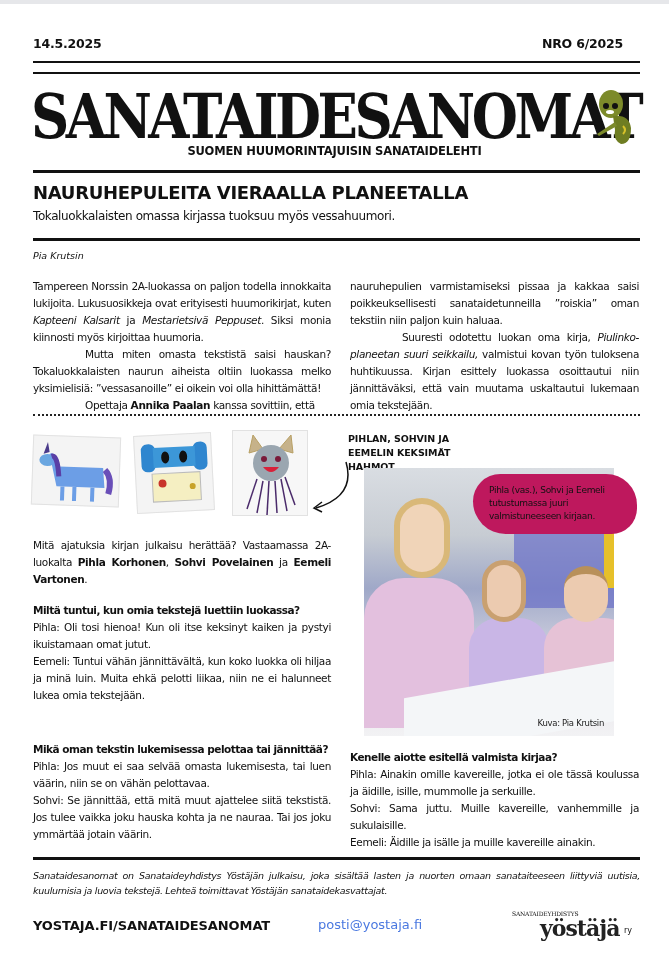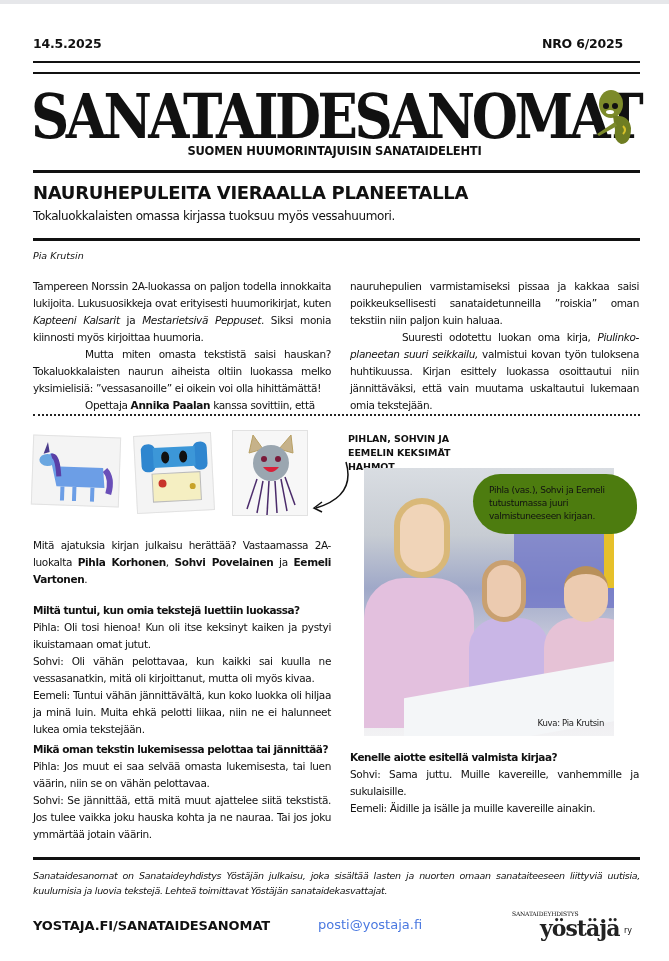--- a/index.html
+++ b/index.html
@@ -21,21 +21,21 @@
   .byline { left: 33px; top: 250px; font-size: 9.5px; font-style: italic; text-align: center; }
   .col { font-size: 10.5px; line-height: 17px; letter-spacing: -0.35px; text-align: justify; }
   .col p { margin: 0; }
   .indent { text-indent: 52px; }
   .indent2 { text-indent: 52px; }
   .dotted { position: absolute; left: 33px; top: 414px; width: 607px; border-top: 2px dotted #222; }
   .drawing { position: absolute; background: #f4f4f4; border: 1px solid #e2e2e2; }
   .cap-chars { left: 348px; top: 432px; font-size: 9.5px; font-weight: bold; line-height: 14px; letter-spacing: -0.1px; }
   .photo { position: absolute; left: 364px; top: 468px; width: 250px; height: 268px; overflow: hidden;
     background: linear-gradient(180deg, #d9dde2 0%, #c7ccd3 25%, #9fa8c8 45%, #e8e5ea 80%, #f2f2f4 100%); }
-  .bubble { position: absolute; left: 473px; top: 474px; width: 164px; height: 60px; background: #4d7c0f;
+  .bubble { position: absolute; left: 473px; top: 474px; width: 164px; height: 60px; background: #be185d;
     border-radius: 30px 34px 28px 36px; padding: 10px 12px 0 16px; font-size: 9px; line-height: 13px; letter-spacing: -0.3px; color: #111; }
   .qa { font-size: 10.5px; line-height: 17px; letter-spacing: -0.35px; text-align: justify; }
   .q { font-weight: bold; letter-spacing: -0.5px; }
   .footer-note { left: 33px; top: 868px; width: 607px; font-size: 9.5px; font-style: italic; line-height: 15px; letter-spacing: -0.3px; text-align: justify; }
   .url { left: 33px; top: 918px; font-size: 13px; font-weight: bold; letter-spacing: -0.1px; }
   .email { left: 318px; top: 917px; font-size: 13px; color: #4a78e0; }
   .logo-small { left: 512px; top: 910px; font-family: "DejaVu Serif", serif; font-size: 6px; letter-spacing: -0.2px; }
   .logo-big { left: 540px; top: 915px; font-family: "DejaVu Serif", serif; font-size: 22px; font-weight: bold; letter-spacing: -1px; color: #222; }
   .logo-ry { left: 624px; top: 926px; font-size: 8px; }
 </style>
@@ -144,31 +144,31 @@
   <div style="position:absolute;right:10px;bottom:8px;font-size:8.5px;letter-spacing:-0.3px;color:#222;">Kuva: Pia Krutsin</div>
 </div>
 <div class="bubble">Pihla (vas.), Sohvi ja Eemeli tutustumassa juuri valmistuneeseen kirjaan.</div>
 
 <div class="abs qa" style="left:33px;top:537px;width:298px;">
   <span>Mitä ajatuksia kirjan julkaisu herättää? Vastaamassa 2A-luokalta </span><b>Pihla Korhonen</b><span>, </span><b>Sohvi Povelainen</b><span> ja </span><b>Eemeli Vartonen</b><span>.</span>
 </div>
 <div class="abs qa" style="left:33px;top:602px;width:298px;">
   <div class="q">Miltä tuntui, kun omia tekstejä luettiin luokassa?</div>
   <div>Pihla: Oli tosi hienoa! Kun oli itse keksinyt kaiken ja pystyi ikuistamaan omat jutut.</div>
-  <div>Sohvi: Oli vähän pelottavaa, kun kaikki sai kuulla ne vessasanatkin, mitä oli kirjoittanut, mutta oli myös kivaa.</div>
   <div>Eemeli: Tuntui vähän jännittävältä, kun koko luokka oli hiljaa ja minä luin. Muita ehkä pelotti liikaa, niin ne ei halunneet lukea omia tekstejään.</div>
 </div>
 <div class="abs qa" style="left:33px;top:741px;width:298px;">
   <div class="q">Mikä oman tekstin lukemisessa pelottaa tai jännittää?</div>
   <div>Pihla: Jos muut ei saa selvää omasta lukemisesta, tai luen väärin, niin se on vähän pelottavaa.</div>
   <div>Sohvi: Se jännittää, että mitä muut ajattelee siitä tekstistä. Jos tulee vaikka joku hauska kohta ja ne nauraa. Tai jos joku ymmärtää jotain väärin.</div>
 </div>
 
 <div class="abs qa" style="left:350px;top:749px;width:289px;">
   <div class="q">Kenelle aiotte esitellä valmista kirjaa?</div>
+  <div>Pihla: Ainakin omille kavereille, jotka ei ole tässä koulussa ja äidille, isille, mummolle ja serkuille.</div>
   <div>Sohvi: Sama juttu. Muille kavereille, vanhemmille ja sukulaisille.</div>
   <div>Eemeli: Äidille ja isälle ja muille kavereille ainakin.</div>
 </div>
 
 <div class="hline" style="top:857px;height:3px;"></div>
 <div class="abs footer-note">Sanataidesanomat on Sanataideyhdistys Yöstäjän julkaisu, joka sisältää lasten ja nuorten omaan sanataiteeseen liittyviä uutisia, kuulumisia ja luovia tekstejä. Lehteä toimittavat Yöstäjän sanataidekasvattajat.</div>
 <div class="abs url">YOSTAJA.FI/SANATAIDESANOMAT</div>
 <div class="abs email">posti@yostaja.fi</div>
 <div class="abs logo-small">SANATAIDEYHDISTYS</div>
 <div class="abs logo-big">yöstäjä</div>

